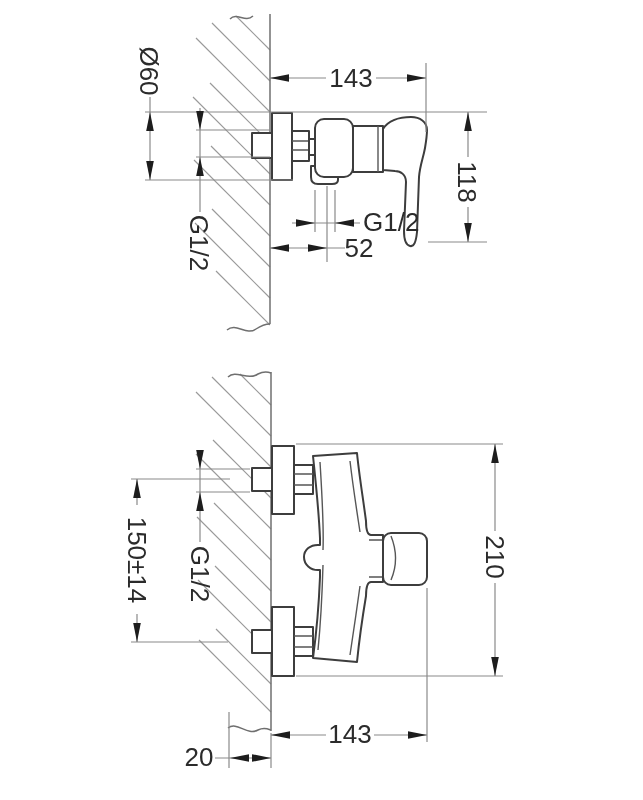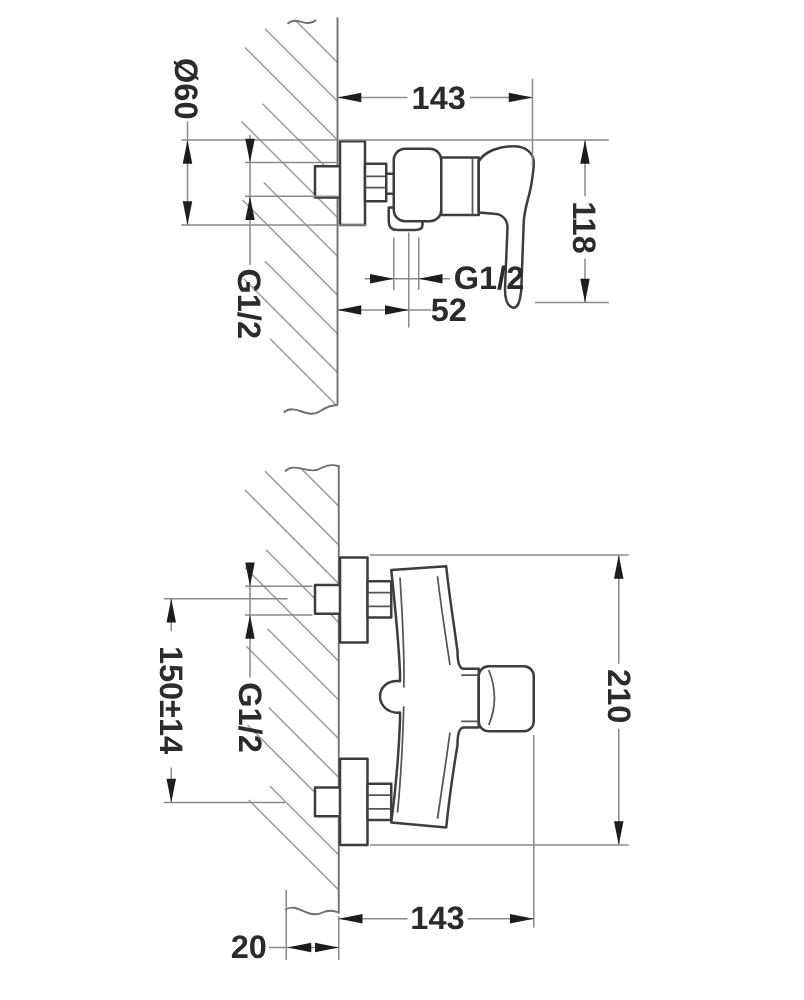--- a/index.html
+++ b/index.html
@@ -2,21 +2,20 @@
 <html><head>
 <meta charset="utf-8">
 <style>
   html,body{margin:0;padding:0;background:#f3f3f3;}
   .sheet{
     position:relative;
     width:643px;height:800px;
     background:#ffffff;
     font-family:"Liberation Sans", sans-serif;
     overflow:hidden;
-    font-weight:bold;
   }
   svg{display:block}
   .dim-text{
     font-family:"Liberation Sans", sans-serif;
     font-size:26px;
     fill:#2b2b2b;
   }
   .outline{fill:#ffffff;stroke:#3d3d3d;stroke-width:2;stroke-linejoin:round;}
   .detail{fill:none;stroke:#565656;stroke-width:1.4;}
   .dimline{fill:none;stroke:#8a8a8a;stroke-width:1.2;}

